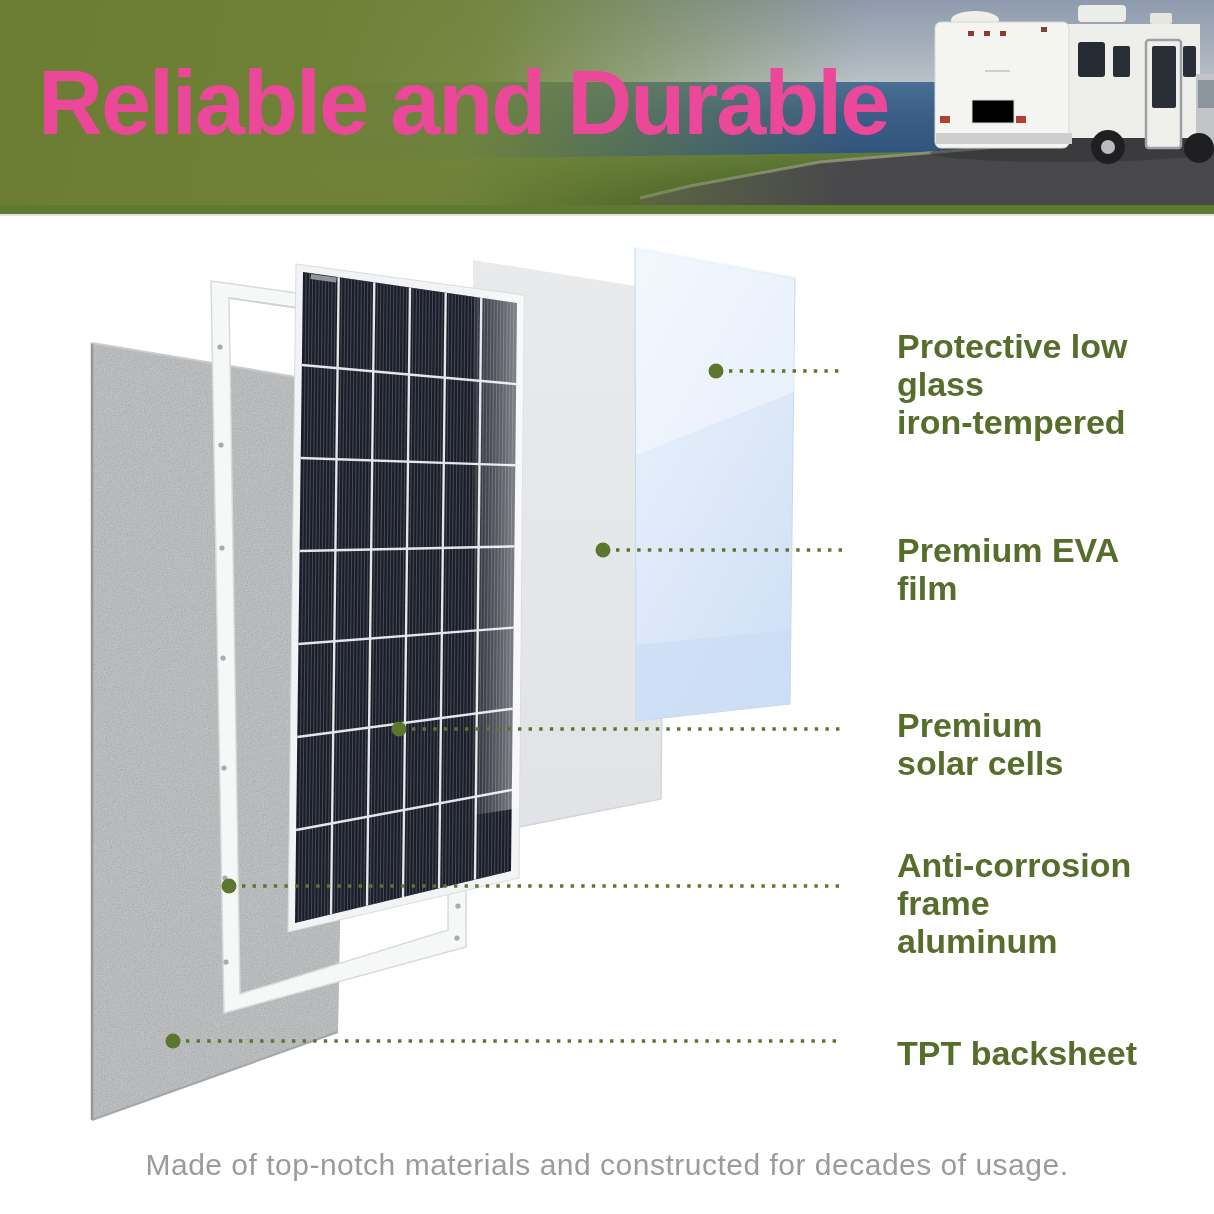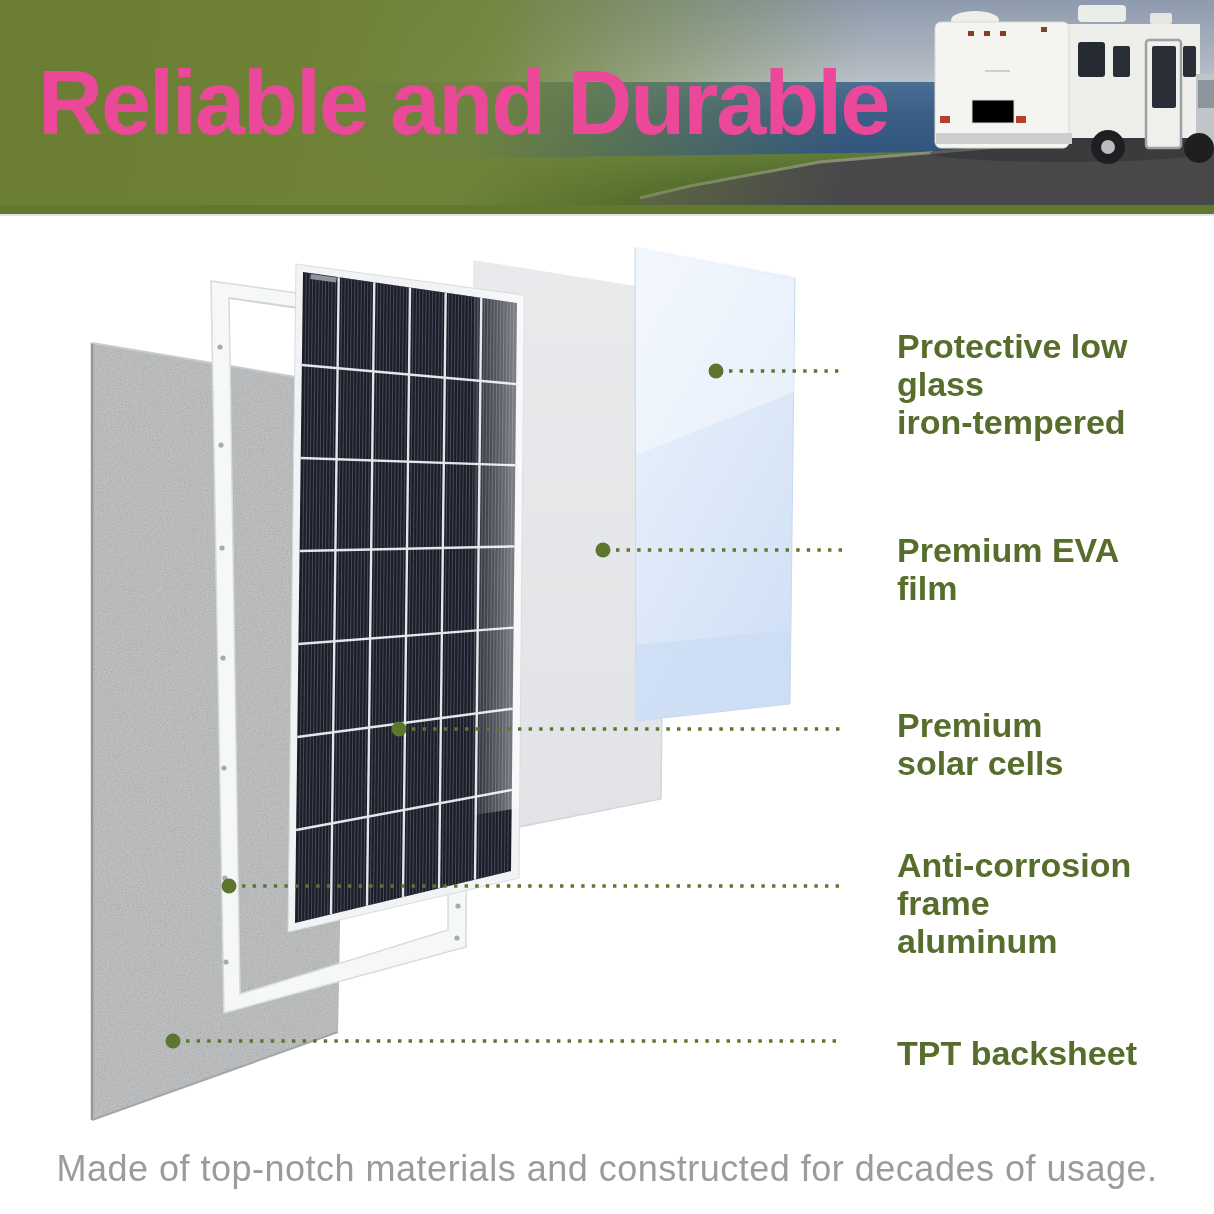--- a/index.html
+++ b/index.html
@@ -27,21 +27,21 @@
   
   .diagram-svg{position:absolute;left:0;top:0;width:1214px;height:1214px;z-index:2;}
 
   
   .label{position:absolute;left:881px;width:270px;z-index:3;
        font-size:34px;font-weight:700;line-height:38px;color:var(--label-green,#566d2b);margin-left:16px;}
   .label span{display:block;}
 
   
   .caption{position:absolute;left:0;top:1148px;width:1214px;text-align:center;z-index:3;
-       font-size:36px;font-weight:400;color:#9b9b9b;letter-spacing:.5px;}
+       font-size:30px;font-weight:400;color:#9b9b9b;letter-spacing:.5px;}
 </style>
 </head>
 <body>
 
 <div class="header">
   <div class="sky"></div>
   <div class="sea"></div>
   <div class="grass"></div>
 
   <svg class="rv-svg" viewBox="600 0 614 212">

